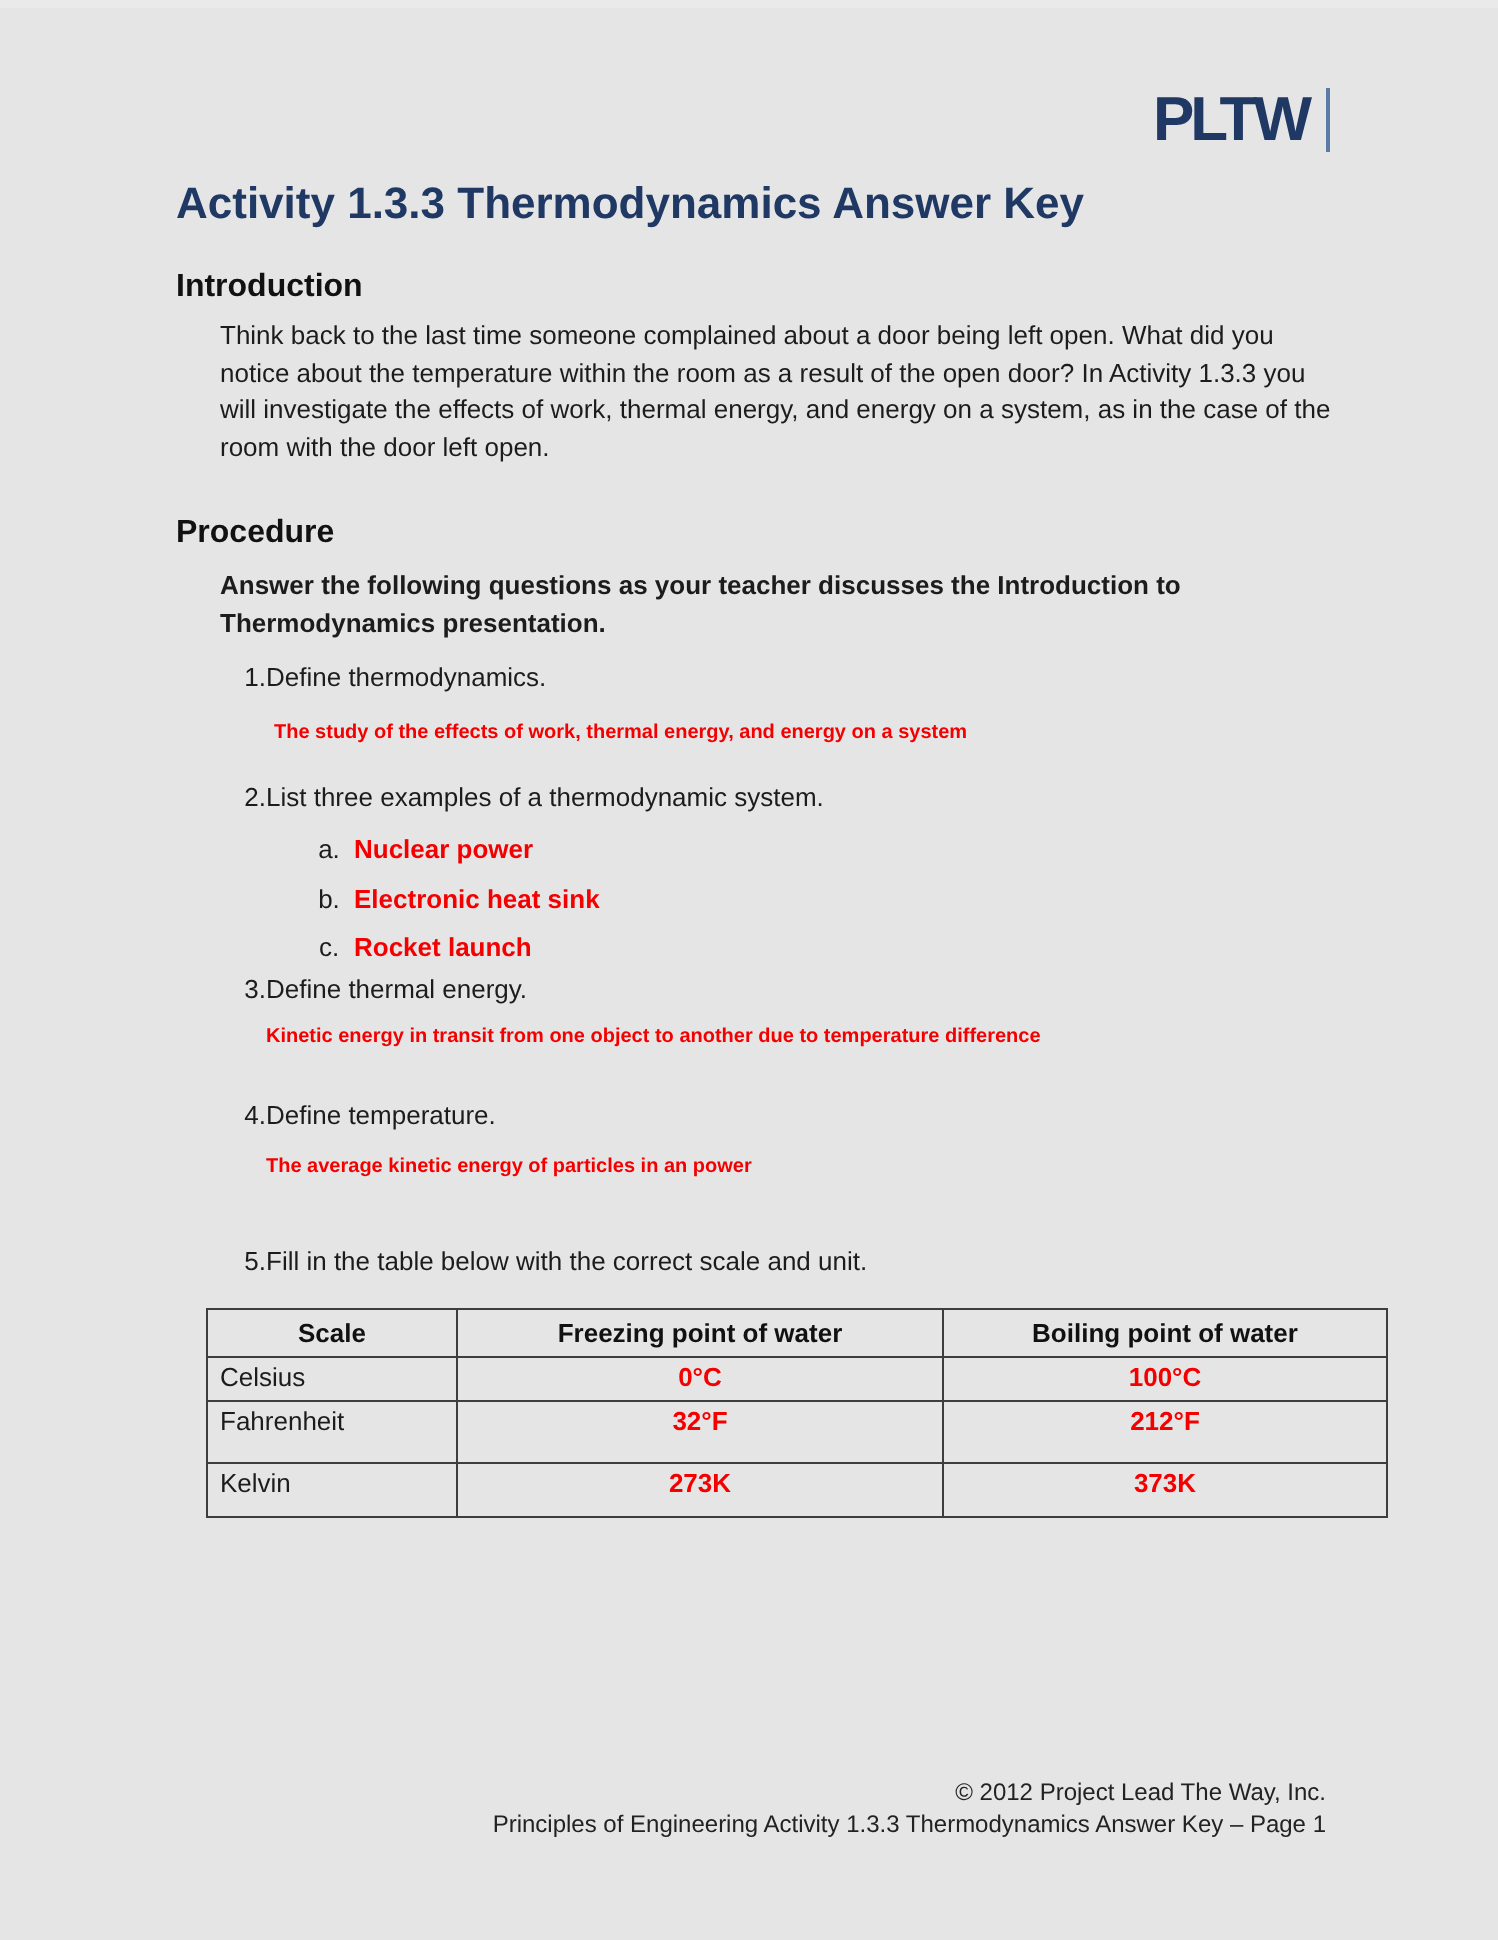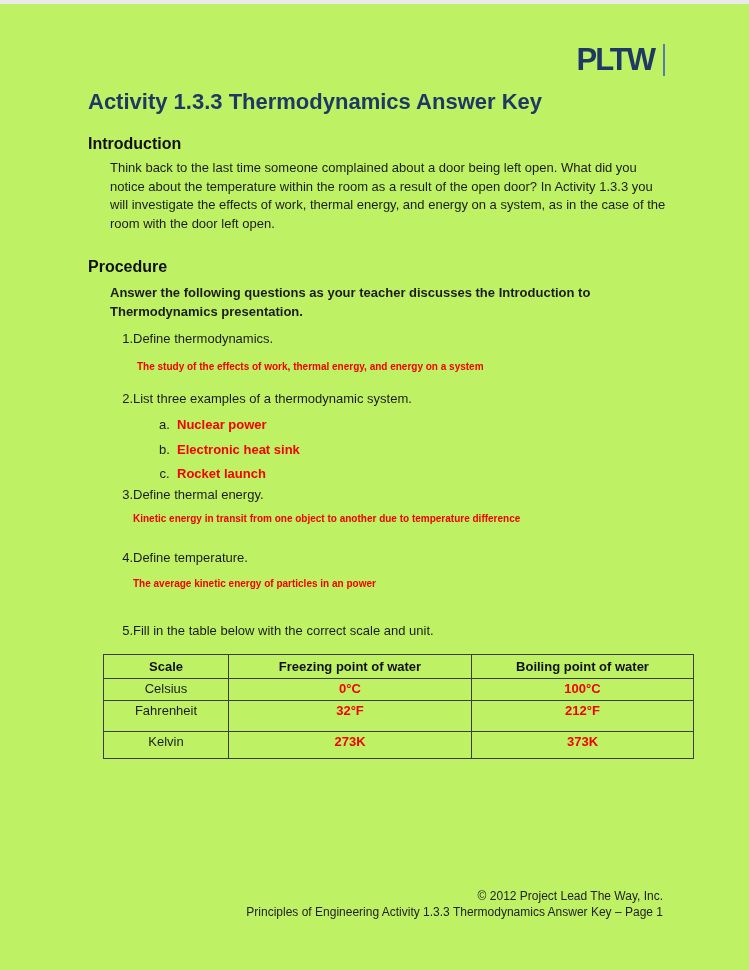--- a/index.html
+++ b/index.html
@@ -1,21 +1,21 @@
 <!DOCTYPE html>
 <html><head>
 <meta charset="utf-8">
 <style>
   * { margin: 0; padding: 0; box-sizing: border-box; }
   html, body { background: #ffffff; }
   .page {
     position: relative;
     width: 749px;
     height: 970px;
-    background: #bef264;
+    background: #e5e5e5;
     font-family: "Liberation Sans", sans-serif;
     color: #1c1c1c;
     overflow: hidden;
   }
   .top-strip {
     position: absolute; top: 0; left: 0;
     width: 749px; height: 4px;
     background: #eaeaea;
   }
 
@@ -103,21 +103,21 @@
     font-weight: bold; text-align: center; color: #111111;
     height: 24px; vertical-align: middle;
   }
   .scale-table td { vertical-align: top; }
   .col-scale { width: 125px; }
   .col-freeze { width: 243px; }
   .col-boil { width: 222px; }
   .row-celsius { height: 22px; }
   .row-fahrenheit { height: 31px; }
   .row-kelvin { height: 27px; }
-  .cell-label { text-align: center; color: #1c1c1c; }
+  .cell-label { text-align: left; color: #1c1c1c; }
   .cell-value { text-align: center; font-weight: bold; color: #f40000; }
 
   .footer {
     position: absolute; top: 889px; right: 86px;
     text-align: right;
     font-size: 12px; line-height: 15.5px; color: #222222;
   }
 </style>
 </head>
 <body>

